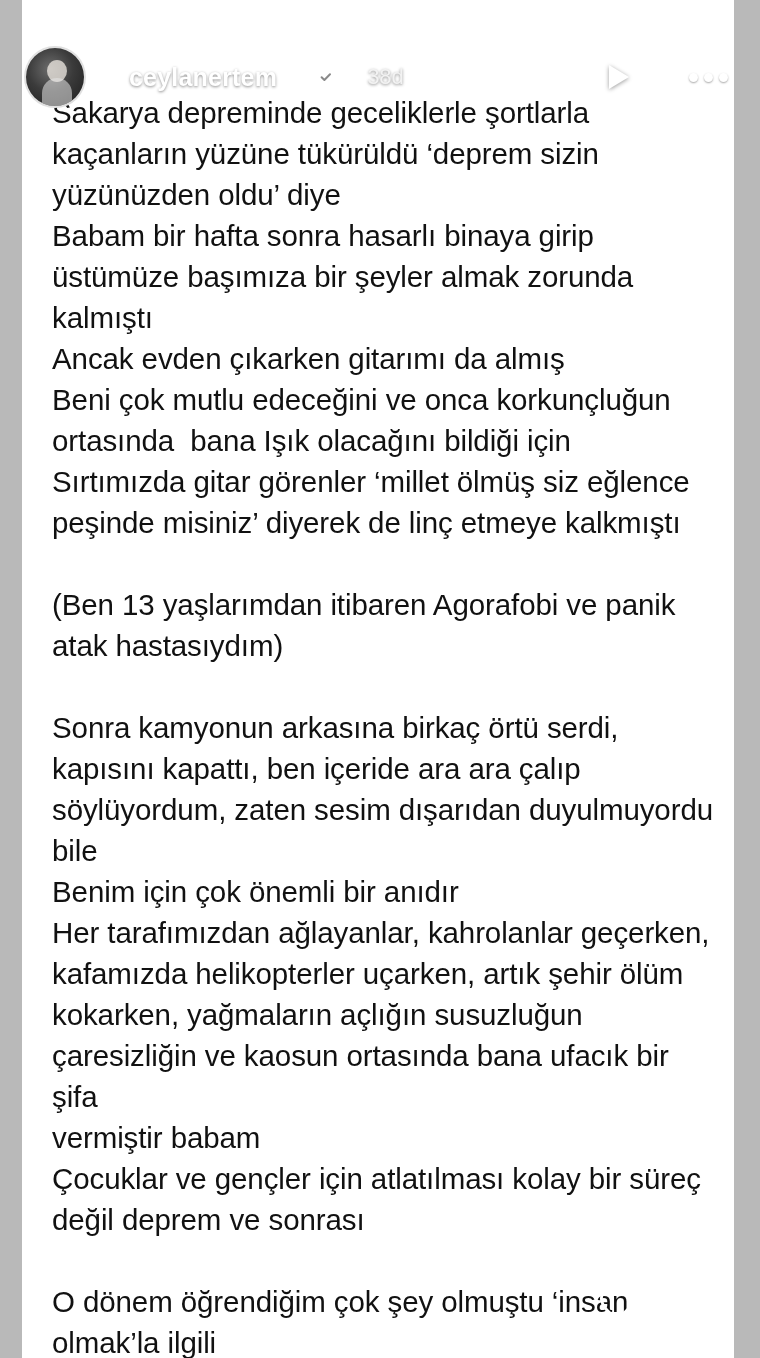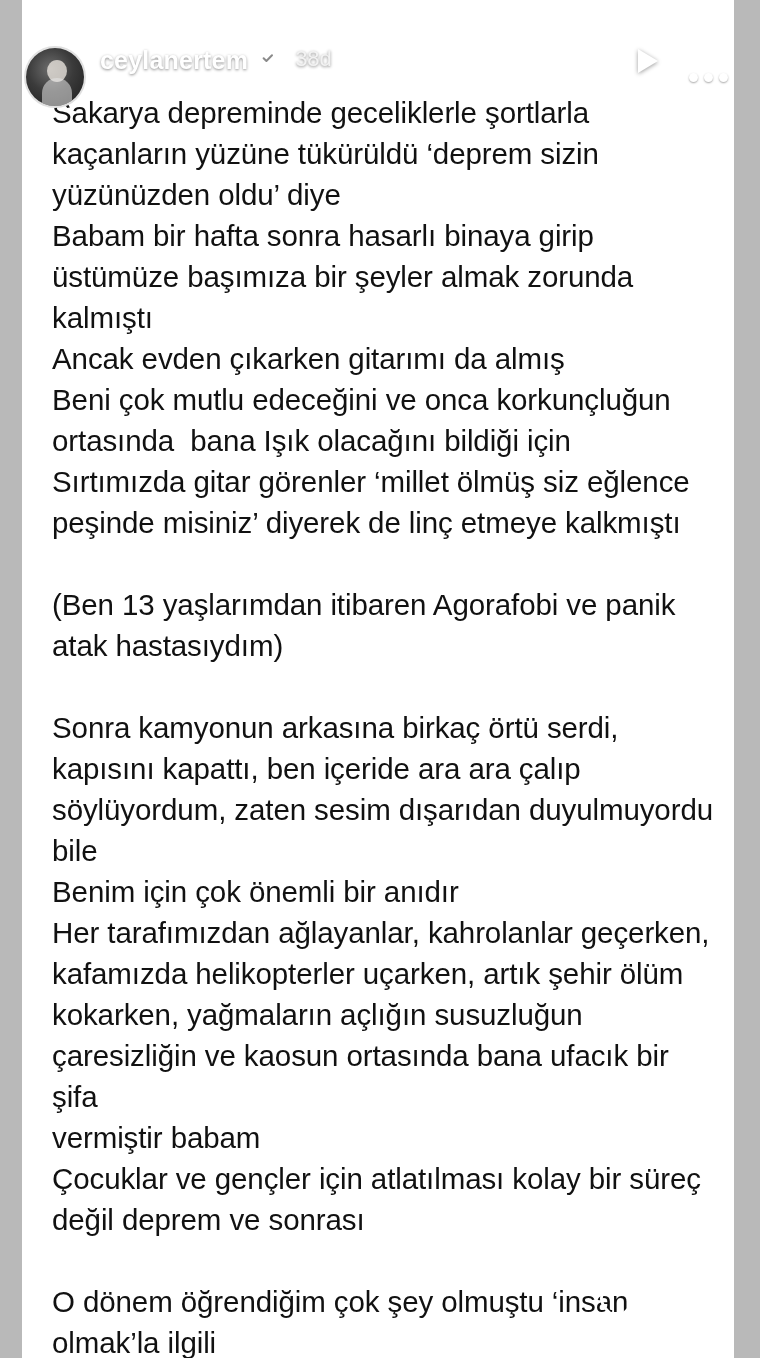--- a/index.html
+++ b/index.html
@@ -64,21 +64,23 @@
   }
 
   
   .header {
     position: absolute;
     top: 46px;
     left: 24px;
     right: 26px;
     height: 62px;
     display: flex;
+    align-items: center;
     z-index: 7;
+    gap: 29px;
   }
   .avatar {
     width: 62px;
     height: 62px;
     border-radius: 50%;
     background: radial-gradient(circle at 42% 36%, #6d6d6d 0%, #3b3b3b 45%, #1b1b1b 100%);
     border: 2px solid rgba(255,255,255,0.85);
     box-sizing: border-box;
     flex: 0 0 auto;
     position: relative;
@@ -116,21 +118,21 @@
   .verified {
     margin-left: 8px;
     width: 24px;
     height: 24px;
     flex: 0 0 auto;
     display: inline-flex;
     align-items: center;
     justify-content: center;
   }
   .timestamp {
-    margin-left: 15px;
+    margin-left: 0;
     color: #f2f2f2;
     font-size: 22px;
     text-shadow: 0 1px 3px rgba(0,0,0,0.45);
   }
   .header-spacer { flex: 1 1 auto; }
   .play-btn {
     width: 30px;
     height: 30px;
     margin-right: 26px;
     display: flex;

